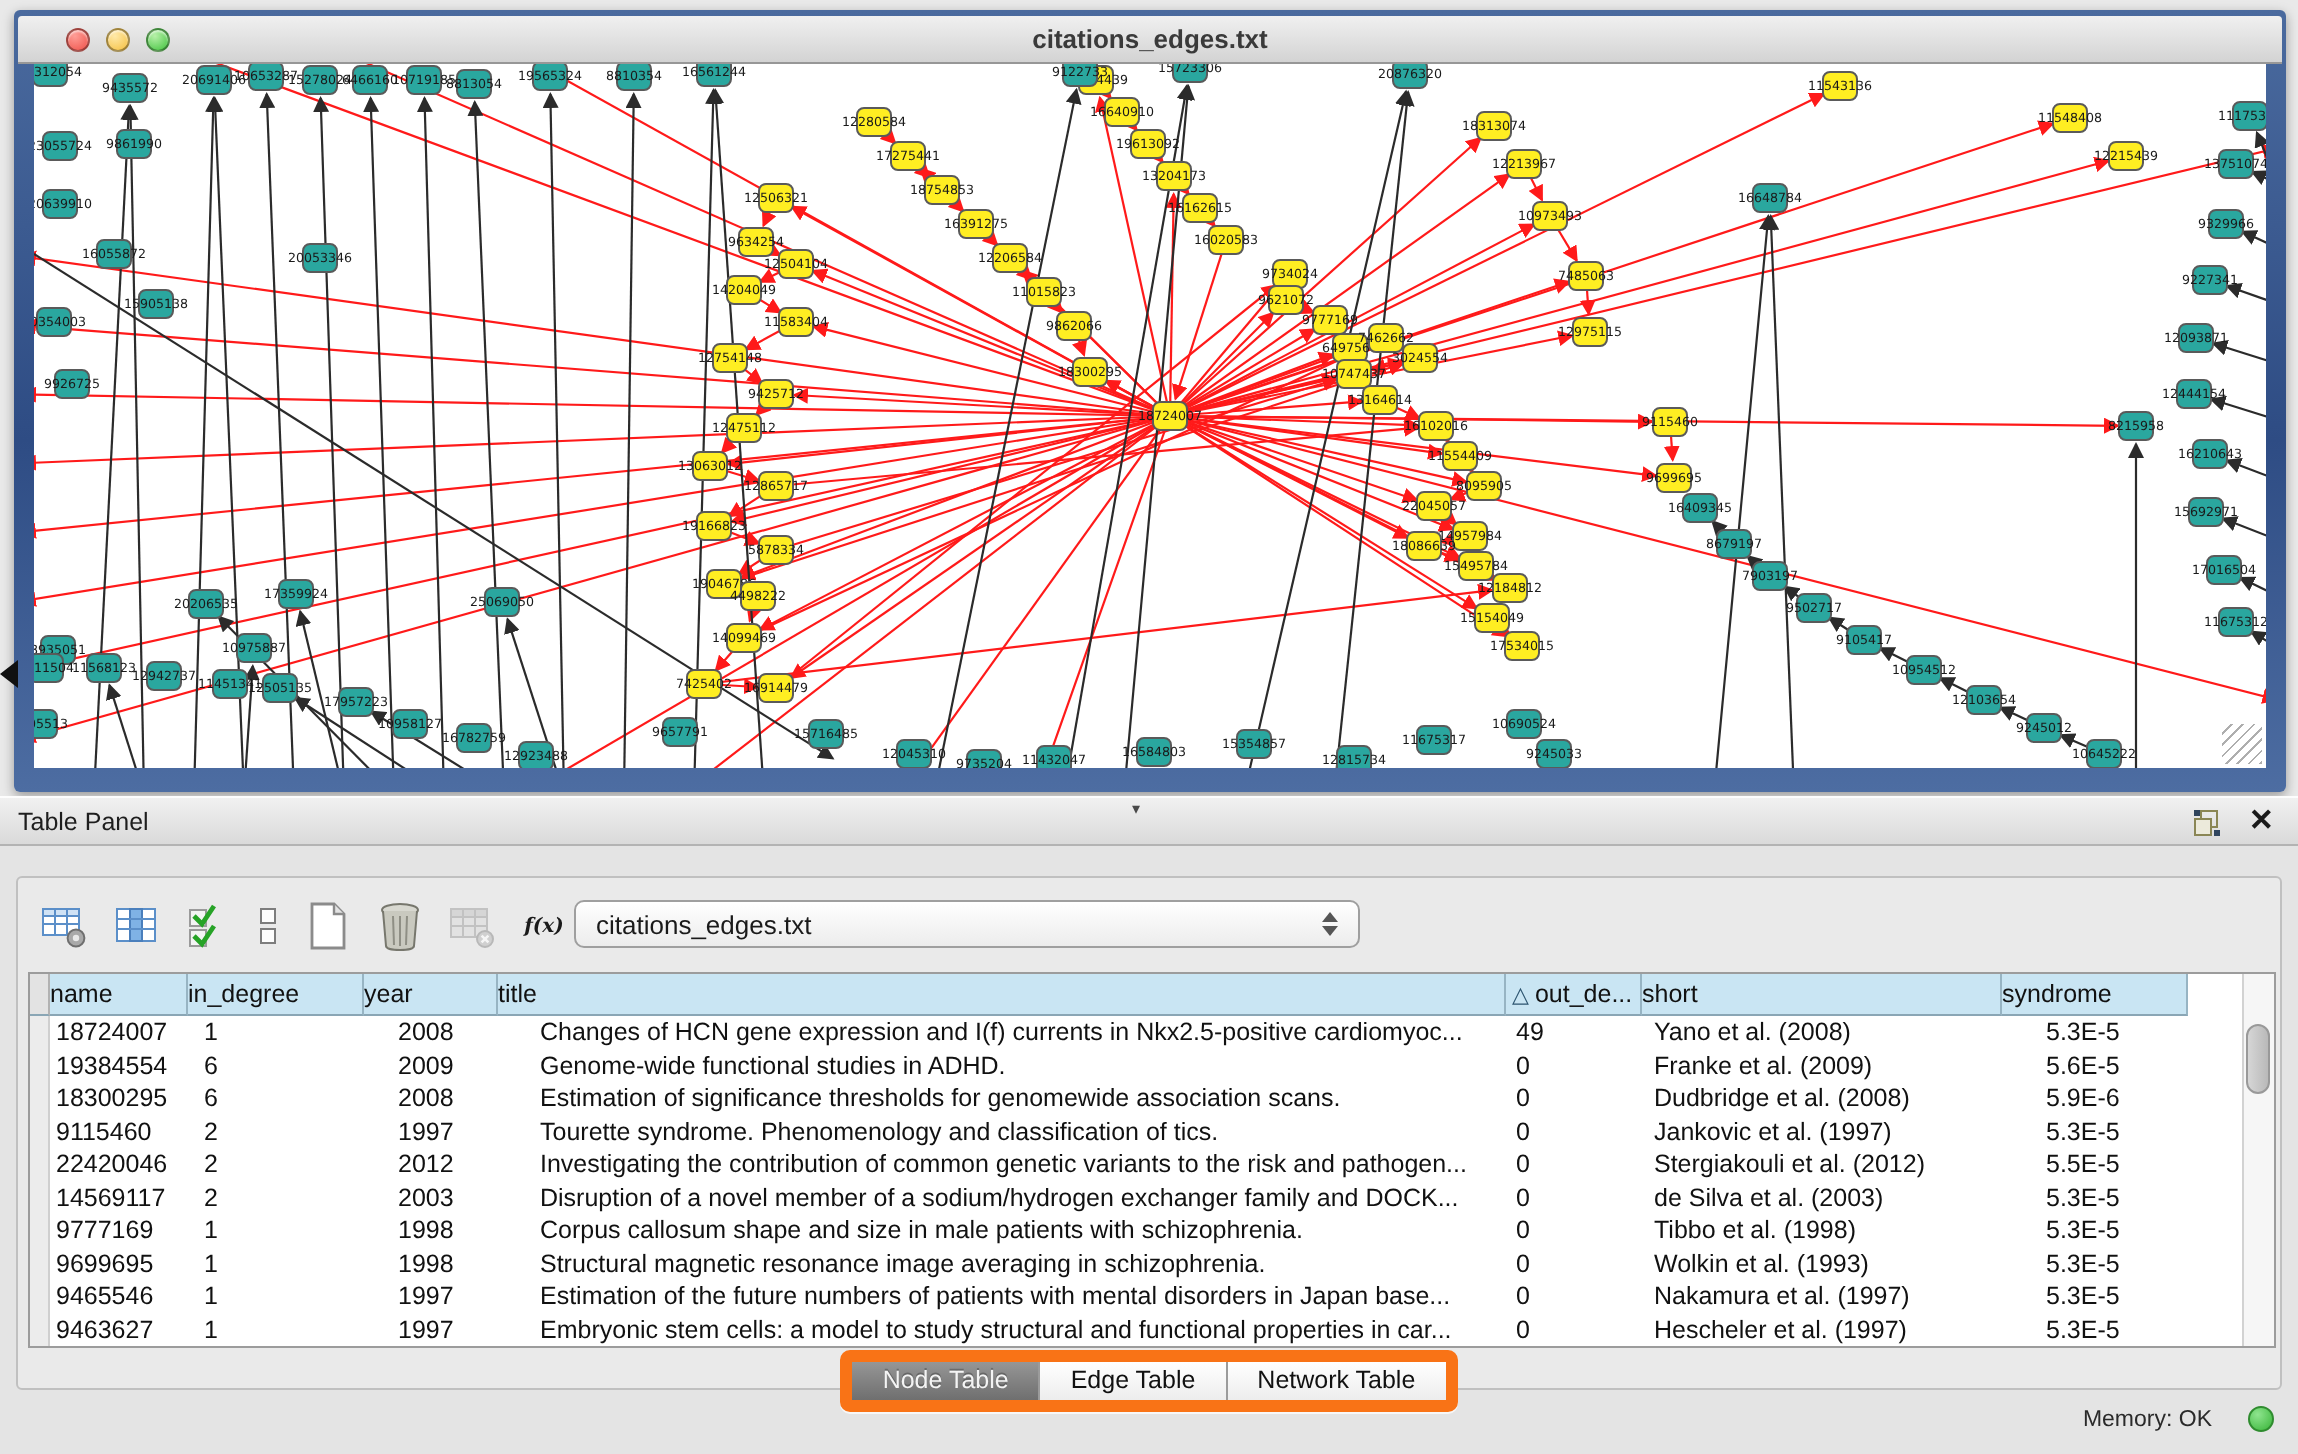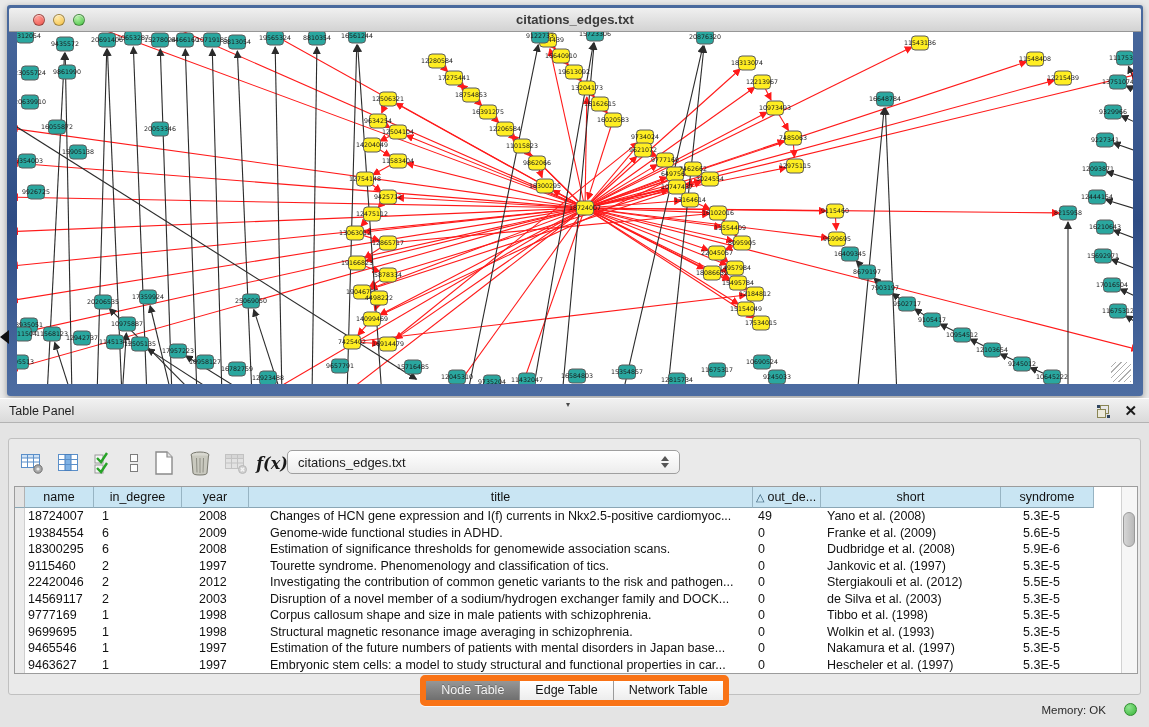--- a/index.html
+++ b/index.html
@@ -48,21 +48,21 @@
   .combo-text { margin-left:10px; font-size:13px; color:#1a1a1a; flex:1; }
   .combo-arrows { width:20px; display:flex; flex-direction:column; align-items:center; gap:2px; margin-right:4px; }
   .combo-arrows .up { width:0;height:0;border-left:4px solid transparent;border-right:4px solid transparent;border-bottom:5px solid #555; }
   .combo-arrows .dn { width:0;height:0;border-left:4px solid transparent;border-right:4px solid transparent;border-top:5px solid #555; }
 
   .tablewrap { position:absolute; left:5px; top:47px; width:1124px; height:188px;
     background:#fff; border:1px solid #9c9c9c; overflow:hidden; }
   .grid { display:grid; grid-template-columns:10px 69px 88px 67px 504px 68px 180px 93px;
     grid-template-rows:21px repeat(10,16.5px); font-size:12.5px; color:#111; }
   .grid .h { background:#c9e5f3; border-right:1px solid #97b4c3; border-bottom:1px solid #8aa6b5;
-    display:flex; align-items:center; justify-content:center; overflow:hidden; white-space:nowrap; }
+    display:flex; align-items:center; overflow:hidden; white-space:nowrap; }
   .grid .h.hsort { justify-content:flex-start; padding-left:3px; gap:3px; }
   .grid .h .tri { color:#2d5570; font-size:11px; }
   .grid .hg { background:#e3e3e3; border-right:1px solid #b2b2b2; border-bottom:1px solid #8aa6b5; }
   .grid .g { background:#ececec; border-right:1px solid #cfcfcf; }
   .grid .c { overflow:hidden; white-space:nowrap; display:flex; align-items:center; }
   .trow .c:nth-child(2){padding-left:3px;}
   .trow .c:nth-child(3){padding-left:8px;}
   .trow .c:nth-child(4){padding-left:17px;}
   .trow .c:nth-child(5){padding-left:5px;margin-left:16px;}
   .trow .c:nth-child(6){padding-left:5px;}
@@ -607,21 +607,21 @@
         <svg width="26" height="26" viewBox="0 0 26 26">
           <rect x="2.5" y="4.5" width="18" height="14" fill="#dcdcdc" stroke="#a3a3a3"></rect>
           <rect x="2.5" y="4.5" width="18" height="4" fill="#c6c6c6" stroke="#a3a3a3"></rect>
           <line x1="8.5" y1="4.5" x2="8.5" y2="18.5" stroke="#a3a3a3"></line>
             <line x1="14.5" y1="4.5" x2="14.5" y2="18.5" stroke="#a3a3a3"></line>
           <line x1="2.5" y1="13" x2="20.5" y2="13" stroke="#a3a3a3"></line>
           <circle cx="19.5" cy="19.5" r="4" fill="#bbb" stroke="#909090"></circle>
           <path d="M17.8 17.8 L21.2 21.2 M21.2 17.8 L17.8 21.2" stroke="#fff" stroke-width="1.3"></path>
         </svg>
       </span>
-      <span class="tb-icon" style="font-family:'DejaVu Serif',serif;font-style:italic;font-weight:bold;font-size:16px;color:#1a1a1a">f(x)</span>
+      <span class="tb-icon" style="font-family:'DejaVu Serif',serif;font-style:italic;font-weight:bold;font-size:10px;color:#1a1a1a">f(x)</span>
     </div>
 
     <div class="combo">
       <span class="combo-text">citations_edges.txt</span>
       <span class="combo-arrows">
           <span class="up"></span>
           <span class="dn"></span>
         </span>
     </div>
 

